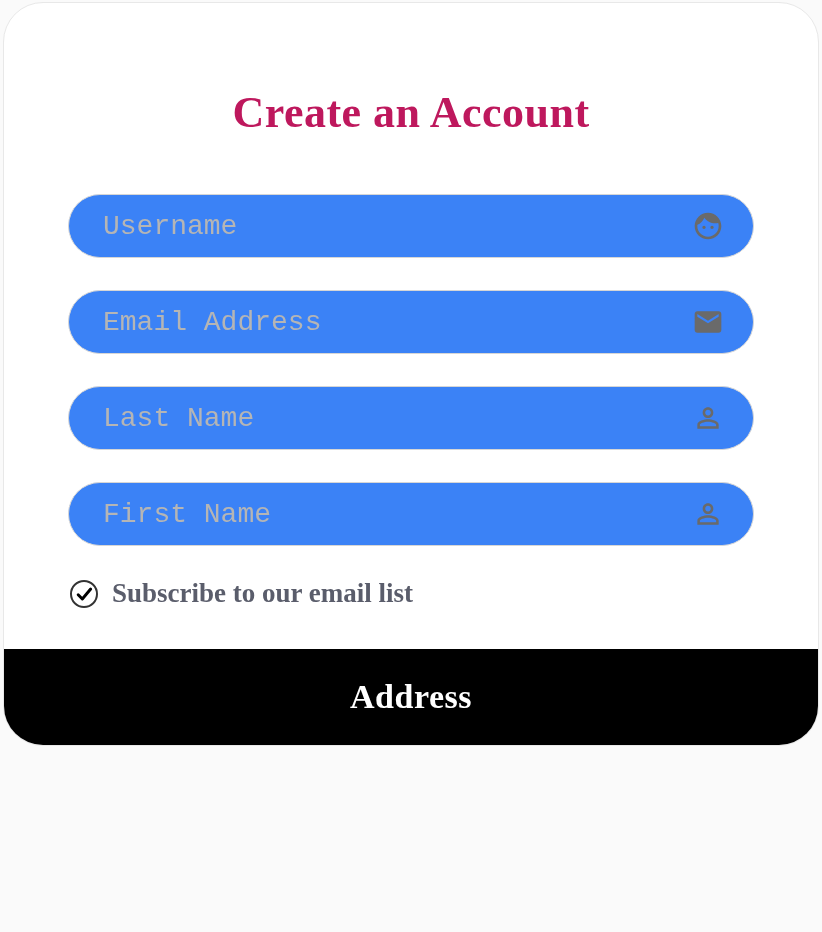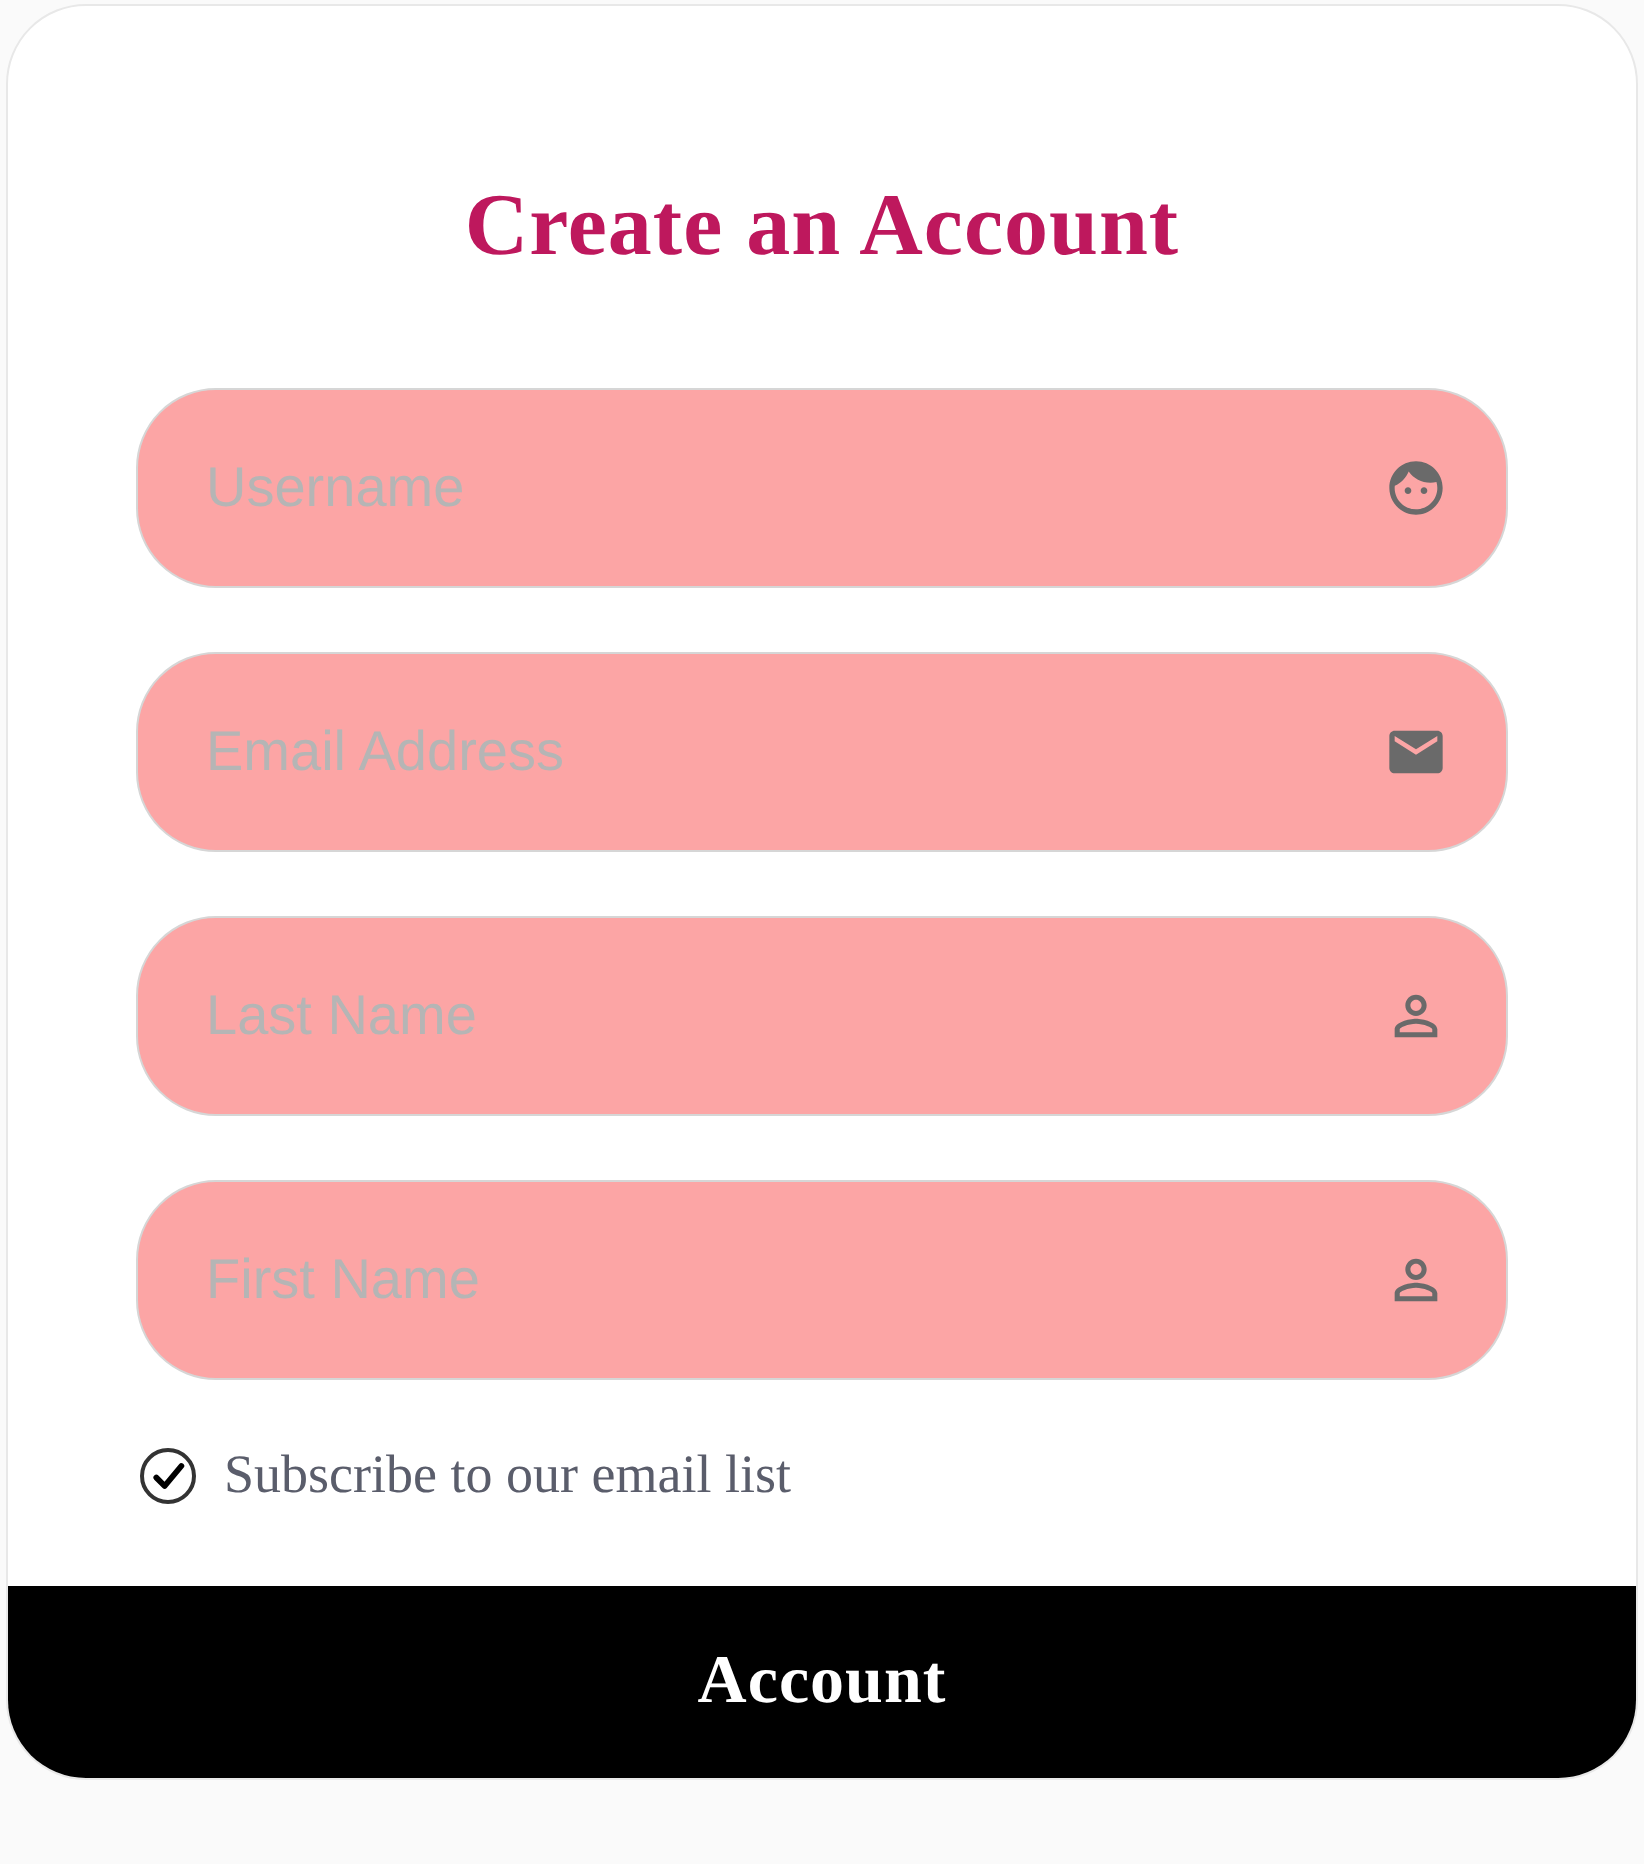--- a/index.html
+++ b/index.html
@@ -41,27 +41,27 @@
       padding: 0 64px 40px 64px;
     }
 
     .field-wrap {
       position: relative;
       margin-bottom: 32px;
     }
 
     .text-input {
       width: 100%;
-      height: 100px;
+      height: 64px;
       border: 1px solid #d6d6d6;
       border-radius: 40px;
-      background: #fca5a5;
+      background: #3b82f6;
       padding: 0 80px 0 34px;
       font-size: 28px;
-      font-family: Liberation Sans, sans-serif;
+      font-family: Liberation Mono, monospace;
       color: #333;
       outline: none;
     }
 
     .text-input::placeholder {
       color: #b5b5b5;
       font-weight: 400;
     }
 
     .field-icon {
@@ -110,21 +110,21 @@
       stroke: #000;
       stroke-width: 3.5;
       fill: none;
       stroke-linecap: round;
       stroke-linejoin: round;
     }
 
     .checkbox-label {
       font-size: 27px;
       color: #5a5d6b;
-      font-weight: 400;
+      font-weight: 700;
     }
 
     .register-btn {
       width: 100%;
       background: #000000;
       color: #ffffff;
       border: none;
       height: 96px;
       font-size: 34px;
       font-weight: 700;
@@ -184,14 +184,14 @@
       <span class="checkbox">
         <svg viewBox="0 0 24 24">
             <polyline points="5 13 10 18 20 6"></polyline>
           </svg>
       </span>
       <span class="checkbox-label">Subscribe to our email list</span>
     </div>
 
   </div>
 
-  <button class="register-btn">Account</button>
+  <button class="register-btn">Address</button>
 </div>
 
 </body></html>

